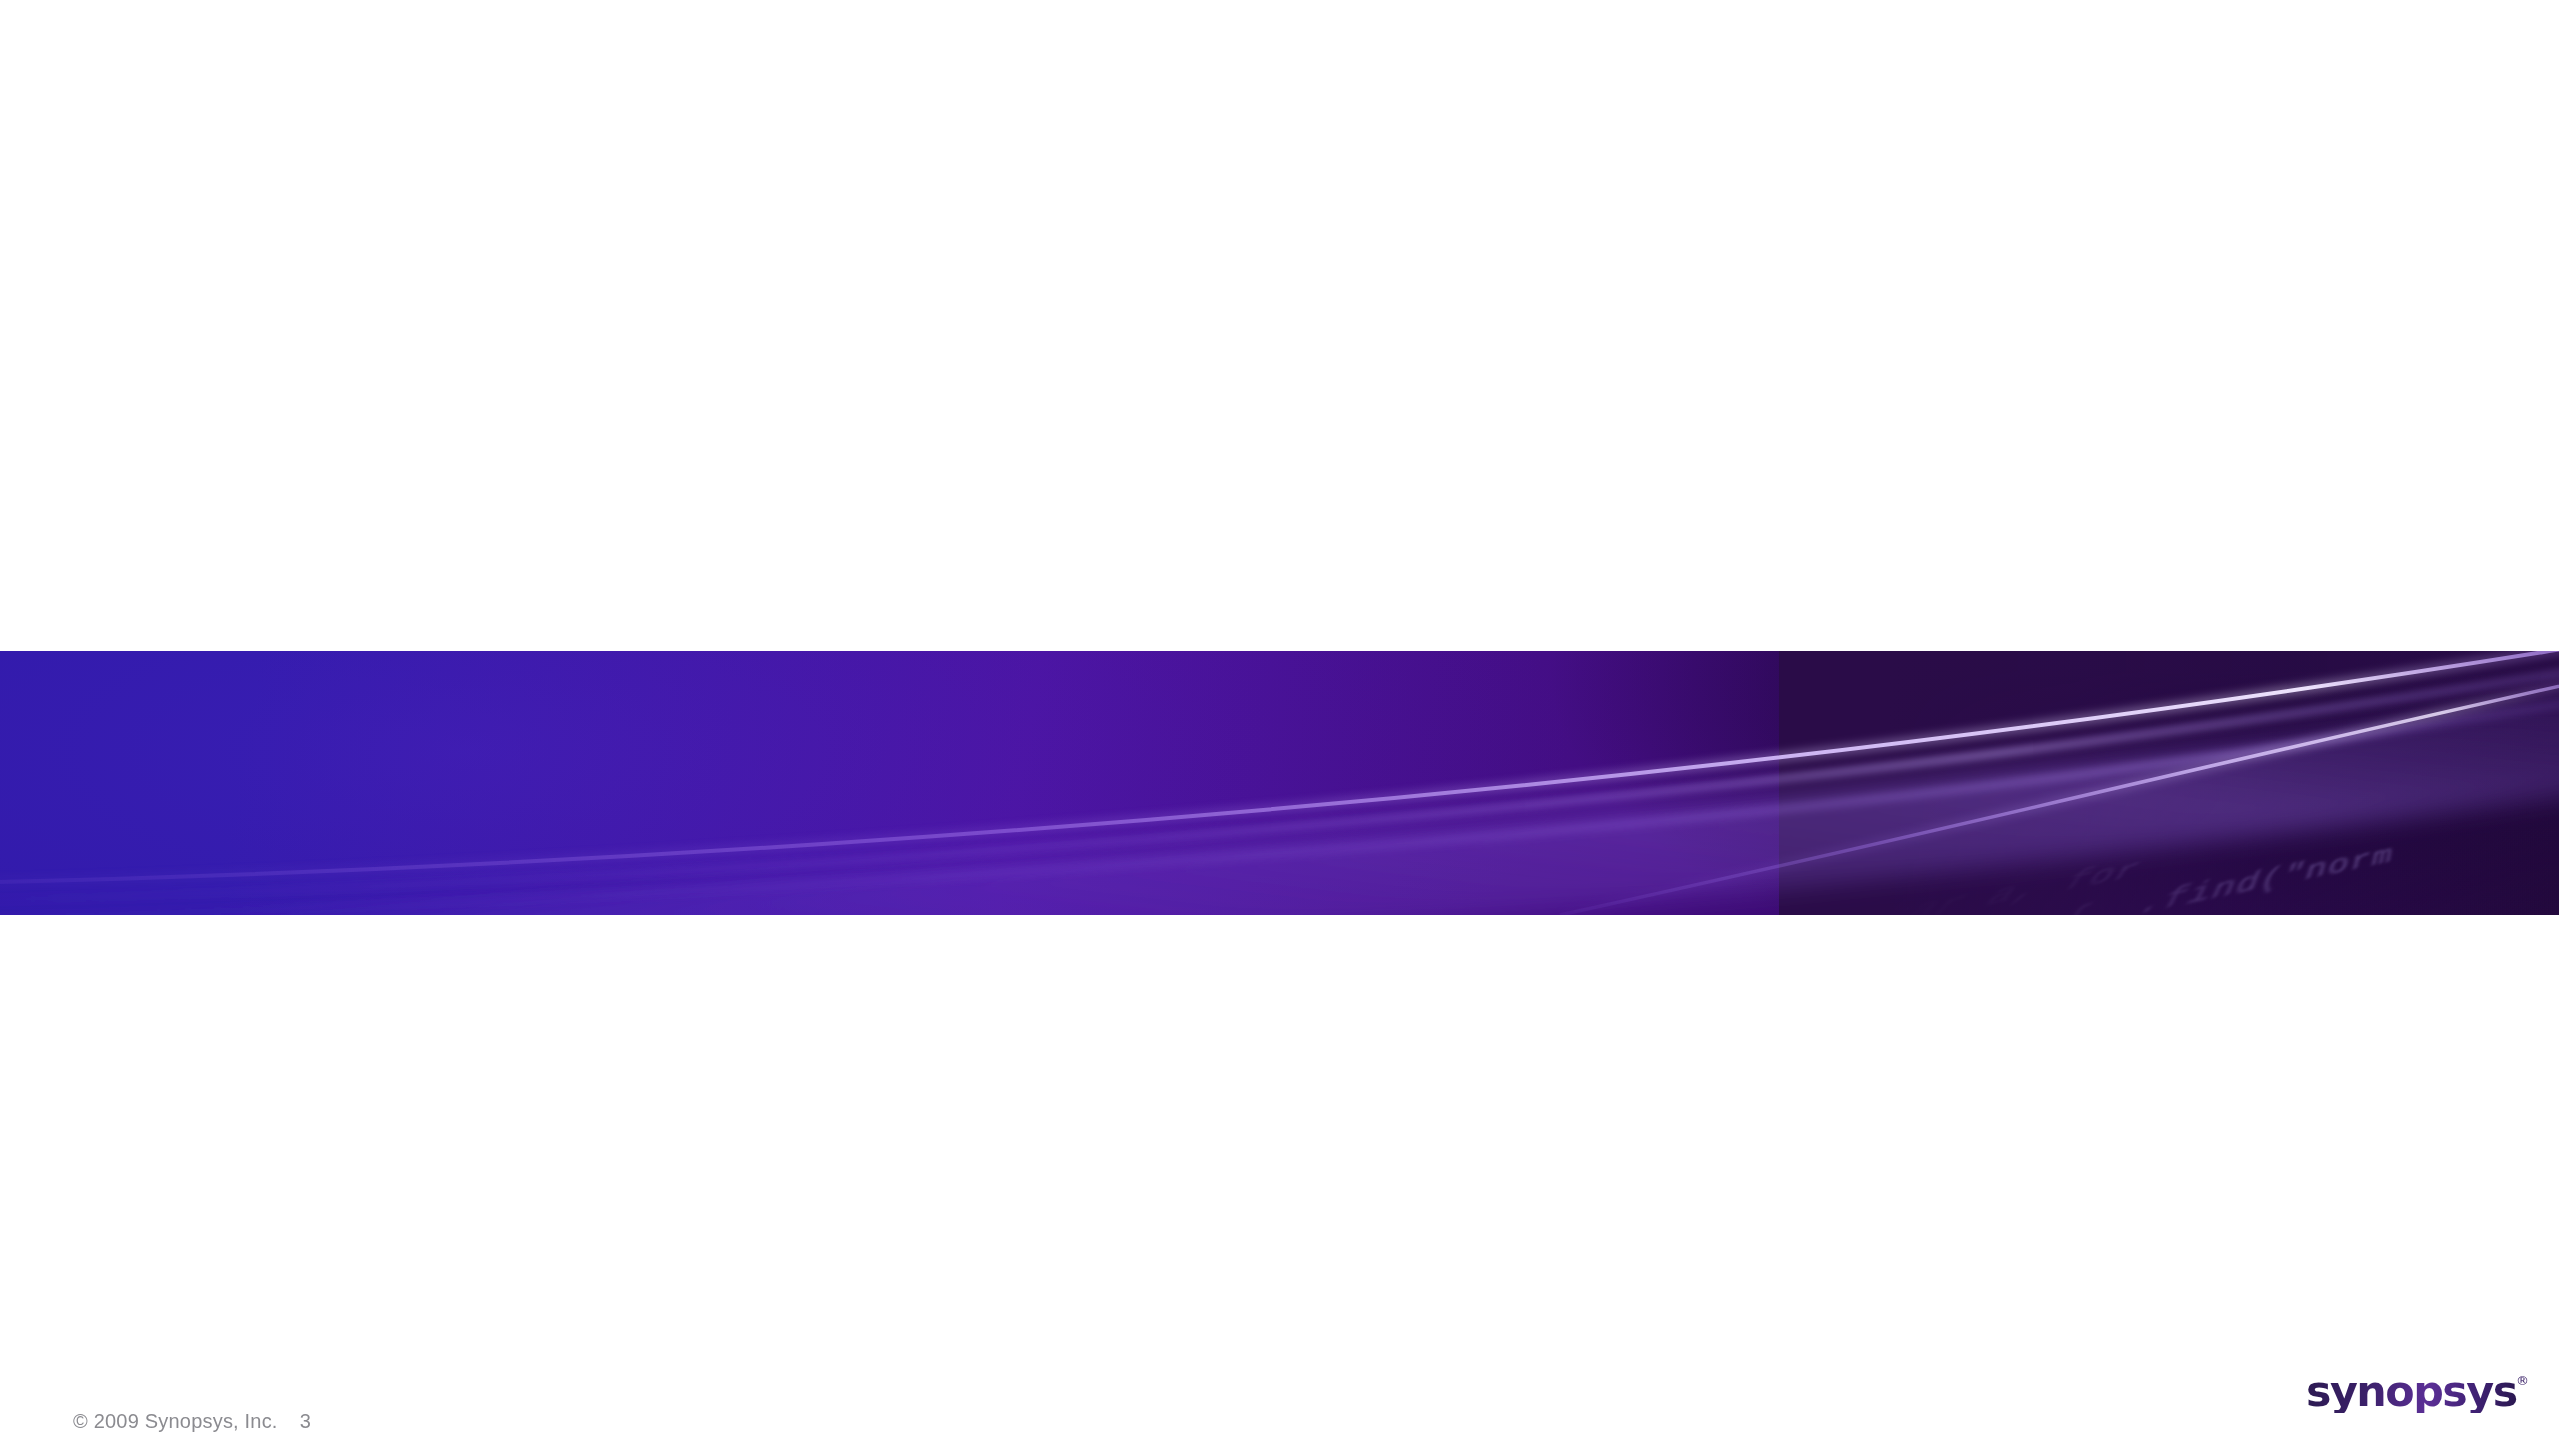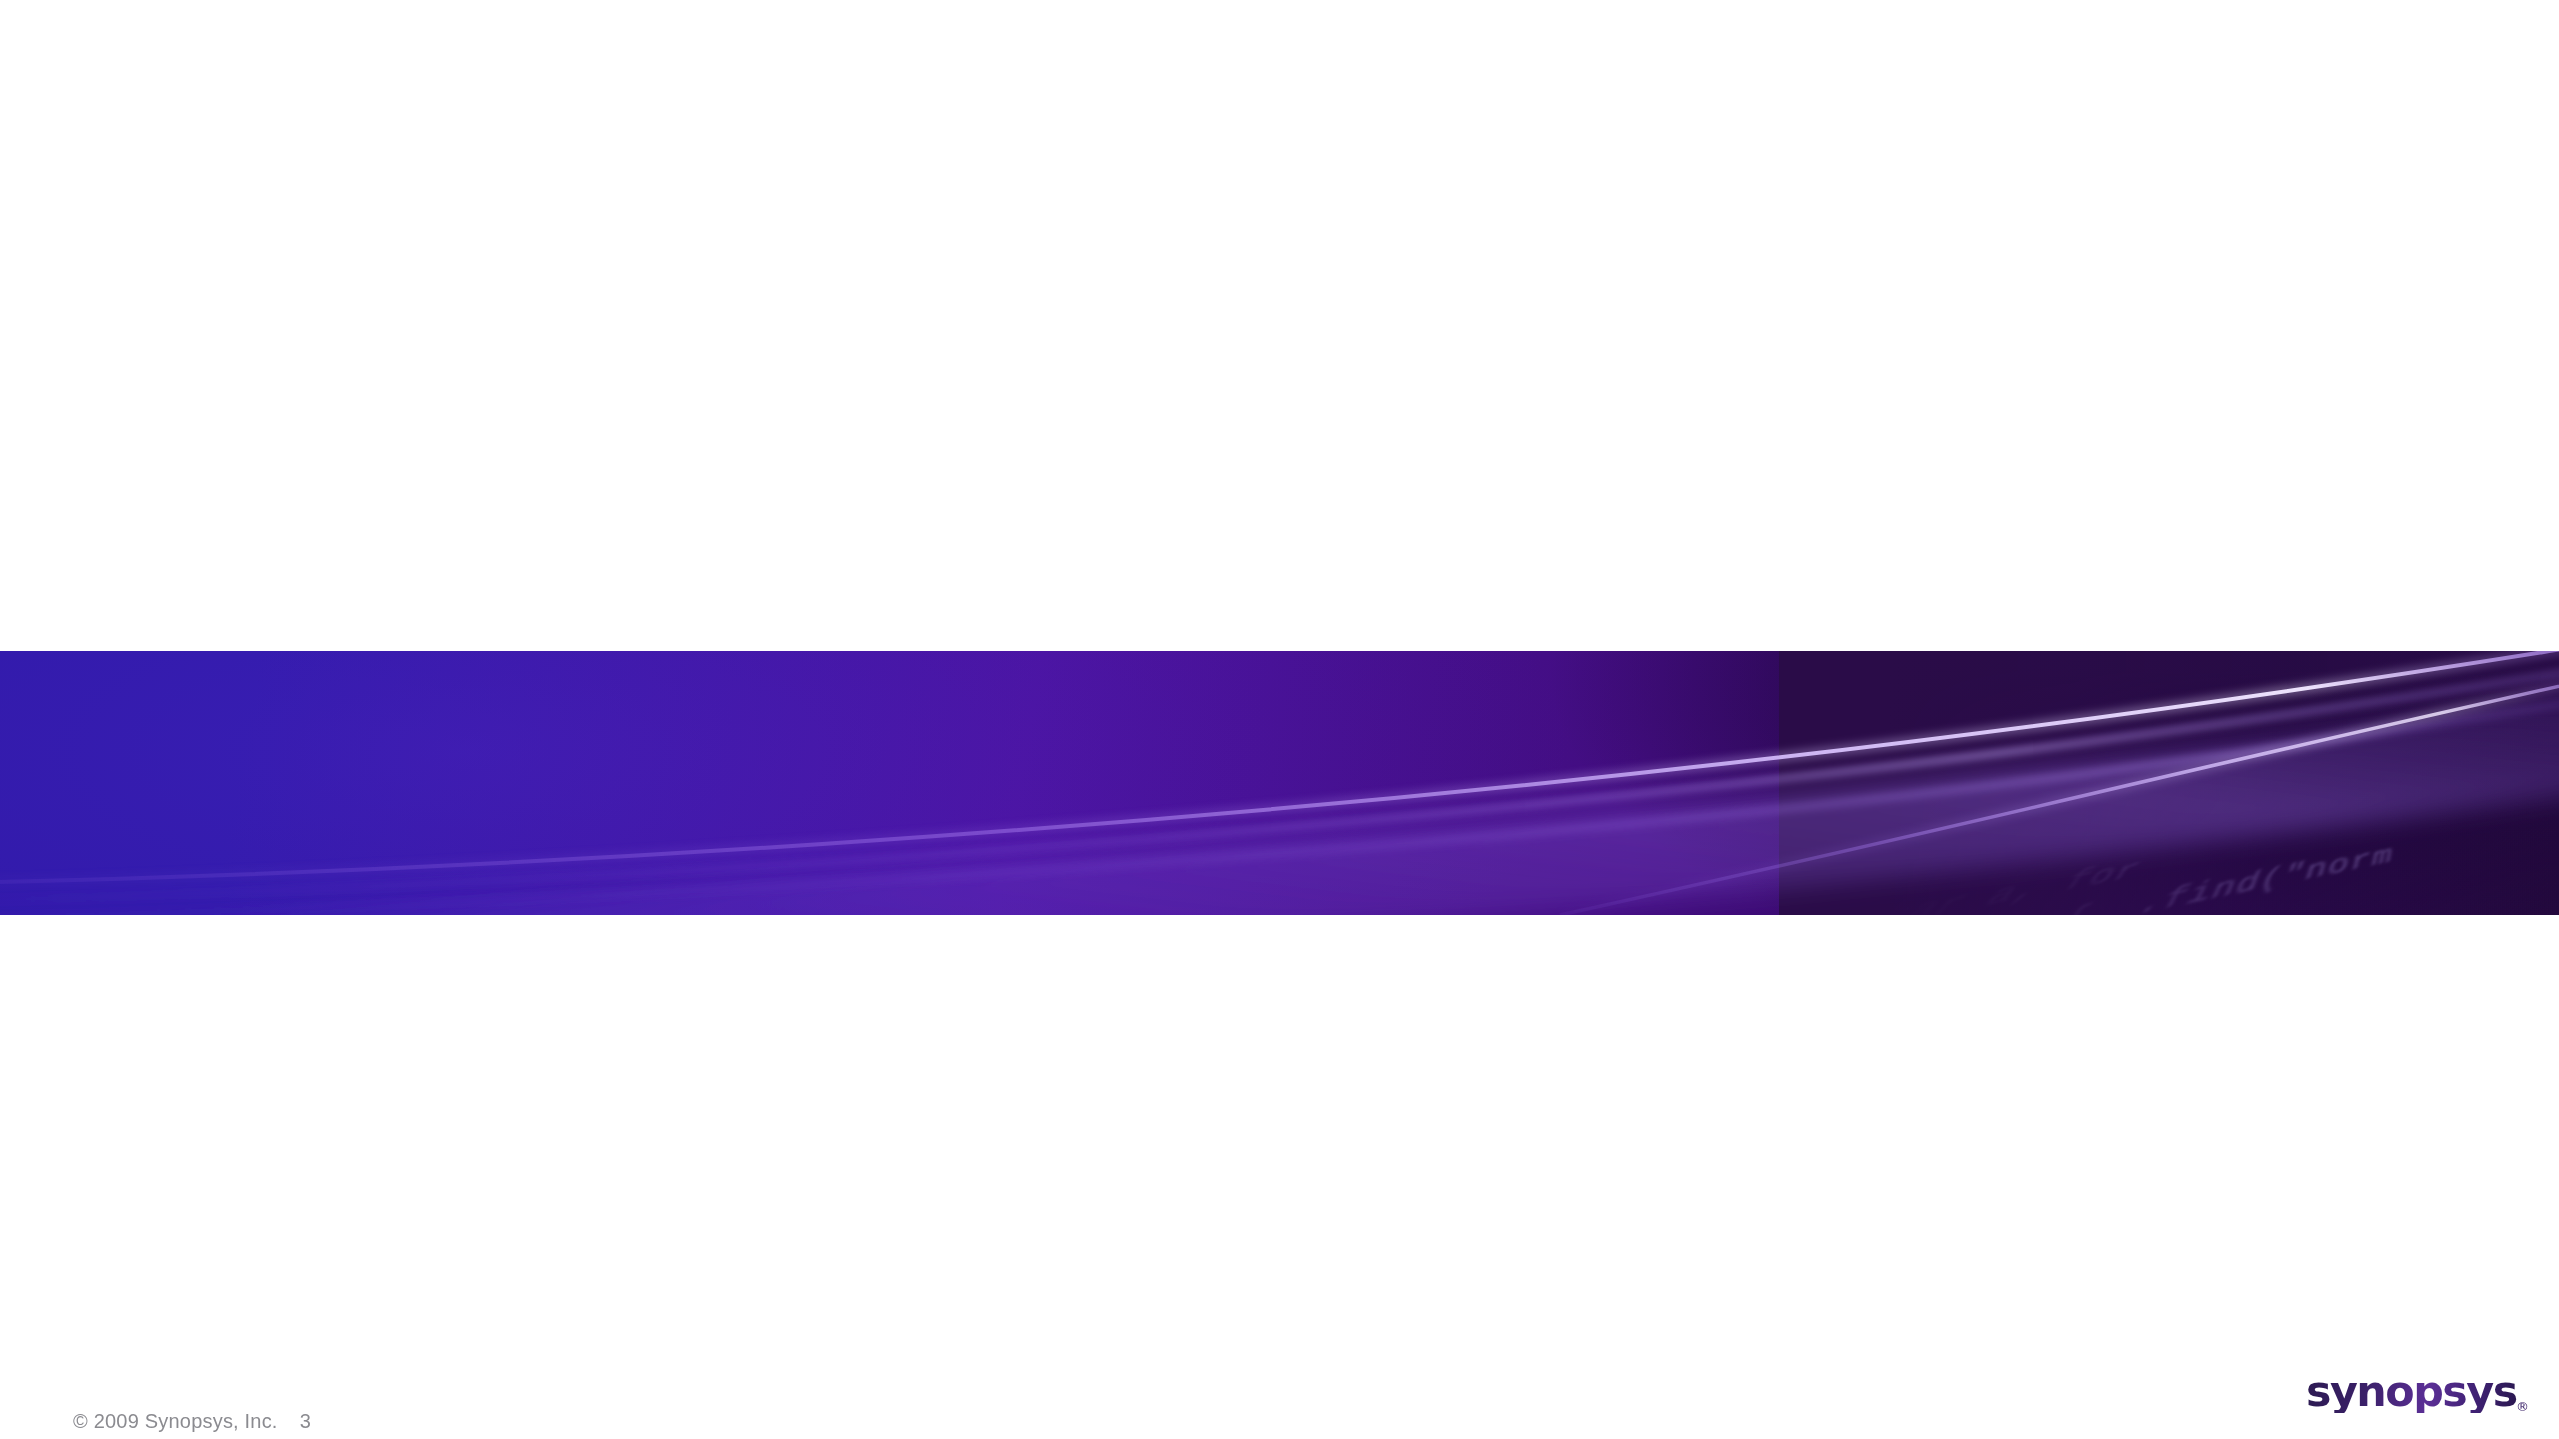--- a/index.html
+++ b/index.html
@@ -121,21 +121,21 @@
   .footer-copyright .page-no {
     padding-left: 22px;
   }
 
   
   .brand-logo {
     position: absolute;
     right: 30px;
     top: 1371px;
     display: flex;
-    align-items: flex-end;
+    align-items: flex-start;
     line-height: 1;
   }
   .brand-wordmark {
     font-family: "DejaVu Sans", sans-serif;
     font-weight: bold;
     font-size: 42px;
     letter-spacing: -1.5px;
     line-height: 1;
     background: linear-gradient(95deg, #2c1a52 0%, #3a2068 28%, #5b2f96 58%, #3d2070 82%, #2a1850 100%);
     -webkit-background-clip: text;

